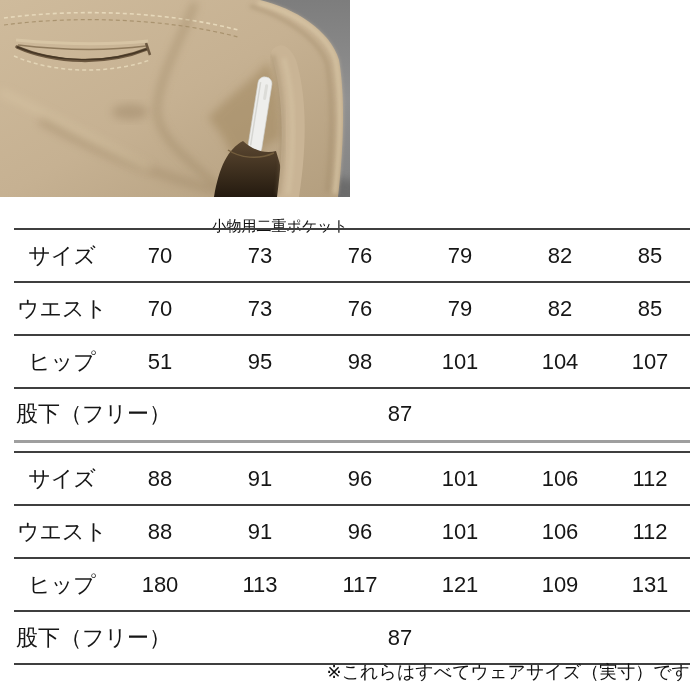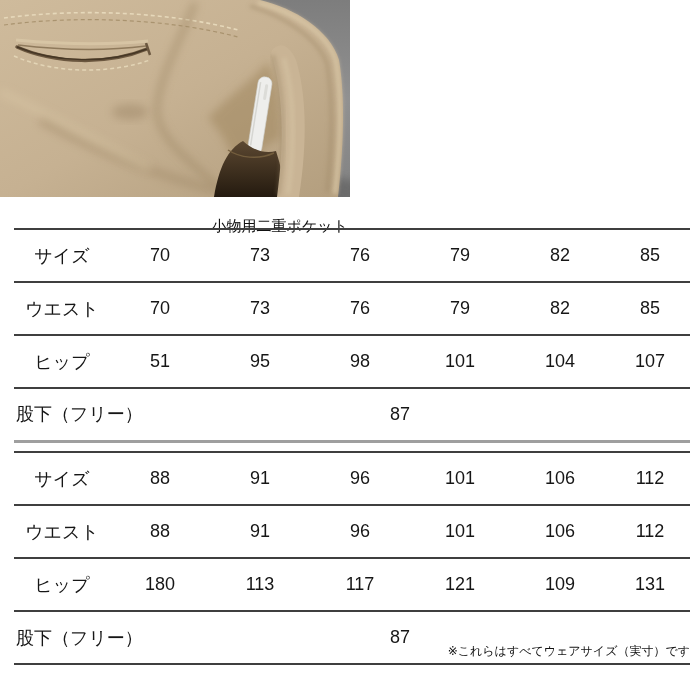--- a/index.html
+++ b/index.html
@@ -28,21 +28,21 @@
     line-height: 1.25;
     color: #111111;
   }
 
   
   table.size-table {
     position: absolute; left: 14px;
     width: 676px;
     border-collapse: collapse;
     table-layout: fixed;
-    font-size: 18px;
+    font-size: 22px;
     color: #161616;
     border-top: 2px solid #3f3f3f;
   }
   table.size-table.t1 { top: 228px; }
   table.size-table.t2 { top: 451px; }
   .size-table col.c-label { width: 96px; }
   .size-table col.c-val   { width: 100px; }
   .size-table col.c-last  { width: 80px; }
   .size-table tr { height: 53px; border-bottom: 2px solid #3f3f3f; }
   .size-table.t1 tr:last-child { border-bottom: 3px solid #9f9f9f; }
@@ -56,24 +56,24 @@
   .size-table th.inseam-label {
     text-align: left;
     white-space: nowrap;
     overflow: visible;
     padding-left: 2px;
     margin-top: 8px;
   }
 
   
   .footnote {
-    position: absolute; left: 0; top: 643px;
+    position: absolute; left: 0; top: 660px;
     width: 690px;
     text-align: right;
-    font-size: 12px;
+    font-size: 18px;
     color: #111111;
   }
 </style>
 </head>
 <body>
 
 <div class="photo-wrap">
   <svg width="350" height="197" viewBox="0 0 350 197">
     <defs>
       <linearGradient id="kh" x1="0" y1="0" x2="1" y2="1">

